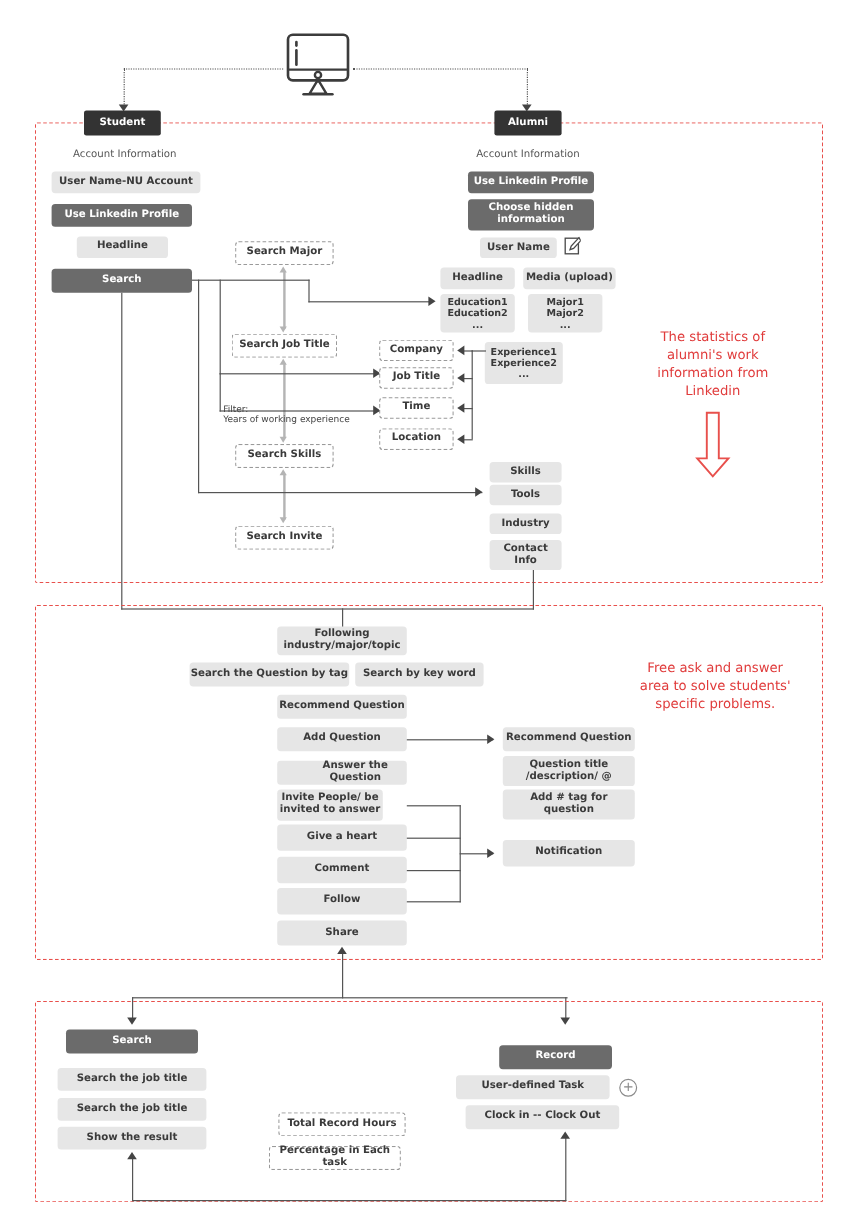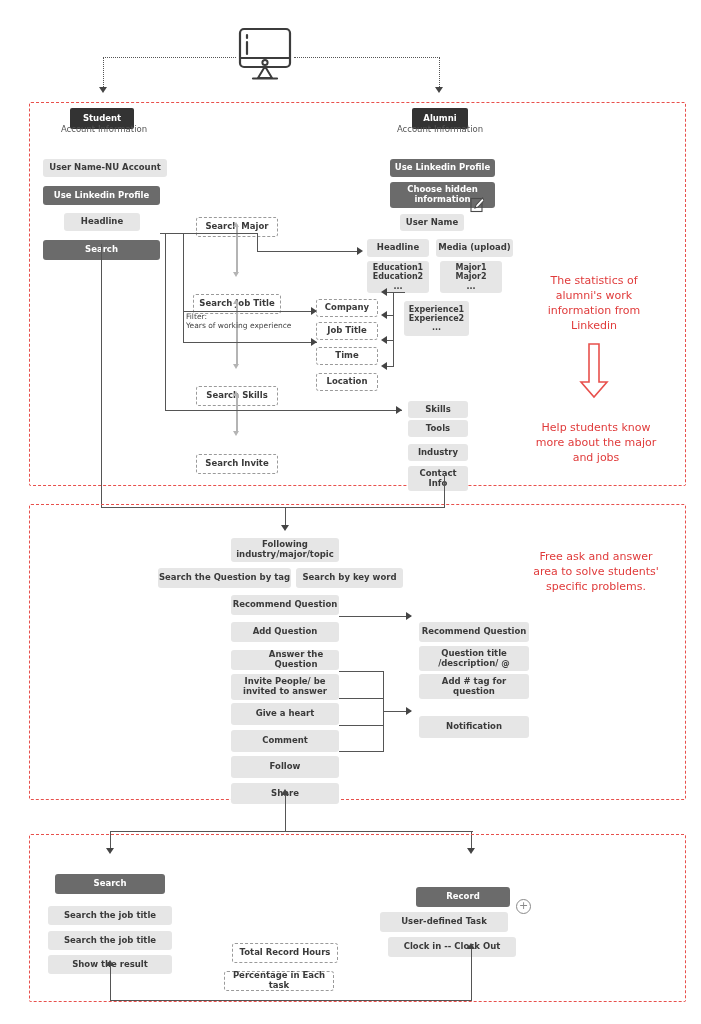--- a/index.html
+++ b/index.html
@@ -21,21 +21,20 @@
     position:absolute;
     display:flex;
     align-items:center;
     justify-content:center;
     text-align:center;
     border-radius:3px;
     font-weight:bold;
     line-height:1.15;
     box-sizing:border-box;
     white-space:pre-line;
-    margin-top:16px;
   }
   .node.dark{background:#333333;color:#ffffff;font-size:8.5px;border-radius:2px;}
   .node.mid{background:#6b6b6b;color:#ffffff;font-size:8.5px;}
   .node.light{background:#e6e6e6;color:#3a3a3a;font-size:8.5px;}
   .node.dashed{
     background:#ffffff;color:#3a3a3a;font-size:8.5px;
     border:1px dashed #9a9a9a;
   }
 
   
@@ -178,21 +177,21 @@
   <div class="arrow right" style="left:311px;top:307px;"></div>
 
   <div class="ln v" style="left:183px;top:311px;height:32px;"></div>
   <div class="ln h" style="left:183px;top:342px;width:134px;"></div>
   <div class="arrow right" style="left:311px;top:338px;"></div>
 
   <div class="ln v" style="left:165px;top:233px;height:178px;"></div>
   <div class="ln h" style="left:165px;top:410px;width:237px;"></div>
   <div class="arrow right" style="left:396px;top:406px;"></div>
 
-  <div class="filter-label" style="left:186px;top:312px;width:140px;">Filter:
+  <div class="filter-label" style="left:186px;top:336px;width:140px;">Filter:
 Years of working experience</div>
 
   <div class="node dashed" style="left:316px;top:283px;width:62px;height:18px;">Company</div>
   <div class="node dashed" style="left:316px;top:306px;width:62px;height:18px;">Job Title</div>
   <div class="node dashed" style="left:316px;top:331px;width:62px;height:18px;">Time</div>
   <div class="node dashed" style="left:316px;top:357px;width:62px;height:18px;">Location</div>
 
   <div class="node light" style="left:404px;top:285px;width:65px;height:35px;font-size:8px;">Experience1
 Experience2
 ...</div>
@@ -215,42 +214,39 @@
 
   <div class="note-red" style="left:524px;top:274px;width:140px;">The statistics of
 alumni's work
 information from
 Linkedin</div>
   <div class="abs" style="left:576px;top:342px;width:36px;height:58px;">
     <svg width="36" height="58" viewBox="0 0 36 58">
       <path d="M13 2 L23 2 L23 40 L31 40 L18 55 L5 40 L13 40 Z" fill="none" stroke="#e8504c" stroke-width="1.6"></path>
     </svg>
   </div>
-  <div class="note-red" style="left:512px;top:421px;width:168px;">Help students know
-more about the major
-and jobs</div>
 
   <div class="ln v" style="left:101px;top:244px;height:264px;"></div>
   <div class="ln h" style="left:101px;top:507px;width:344px;"></div>
   <div class="ln v" style="left:444px;top:475px;height:33px;"></div>
   <div class="ln v" style="left:285px;top:507px;height:21px;"></div>
   <div class="arrow down" style="left:281px;top:525px;"></div>
 
   <div class="redbox" style="left:29px;top:504px;width:657px;height:296px;"></div>
 
   <div class="node light" style="left:231px;top:522px;width:108px;height:24px;">Following
 industry/major/topic</div>
 
   <div class="node light" style="left:158px;top:552px;width:133px;height:20px;">Search the Question by tag</div>
   <div class="node light" style="left:296px;top:552px;width:107px;height:20px;">Search by key word</div>
 
   <div class="node light" style="left:231px;top:579px;width:108px;height:20px;">Recommend Question</div>
   <div class="node light" style="left:231px;top:606px;width:108px;height:20px;">Add Question</div>
   <div class="node light" style="left:231px;top:634px;width:108px;height:20px;padding-left:22px;">Answer the Question</div>
-  <div class="node light" style="left:231px;top:658px;width:108px;height:26px;">Invite People/ be
+  <div class="node light" style="left:231px;top:658px;width:88px;height:26px;">Invite People/ be
 invited to answer</div>
   <div class="node light" style="left:231px;top:687px;width:108px;height:22px;">Give a heart</div>
   <div class="node light" style="left:231px;top:714px;width:108px;height:22px;">Comment</div>
   <div class="node light" style="left:231px;top:740px;width:108px;height:22px;">Follow</div>
   <div class="node light" style="left:231px;top:767px;width:108px;height:21px;">Share</div>
 
   <div class="node light" style="left:419px;top:606px;width:110px;height:20px;">Recommend Question</div>
   <div class="node light" style="left:419px;top:630px;width:110px;height:25px;">Question title
 /description/ @</div>
   <div class="node light" style="left:419px;top:658px;width:110px;height:25px;">Add # tag for

